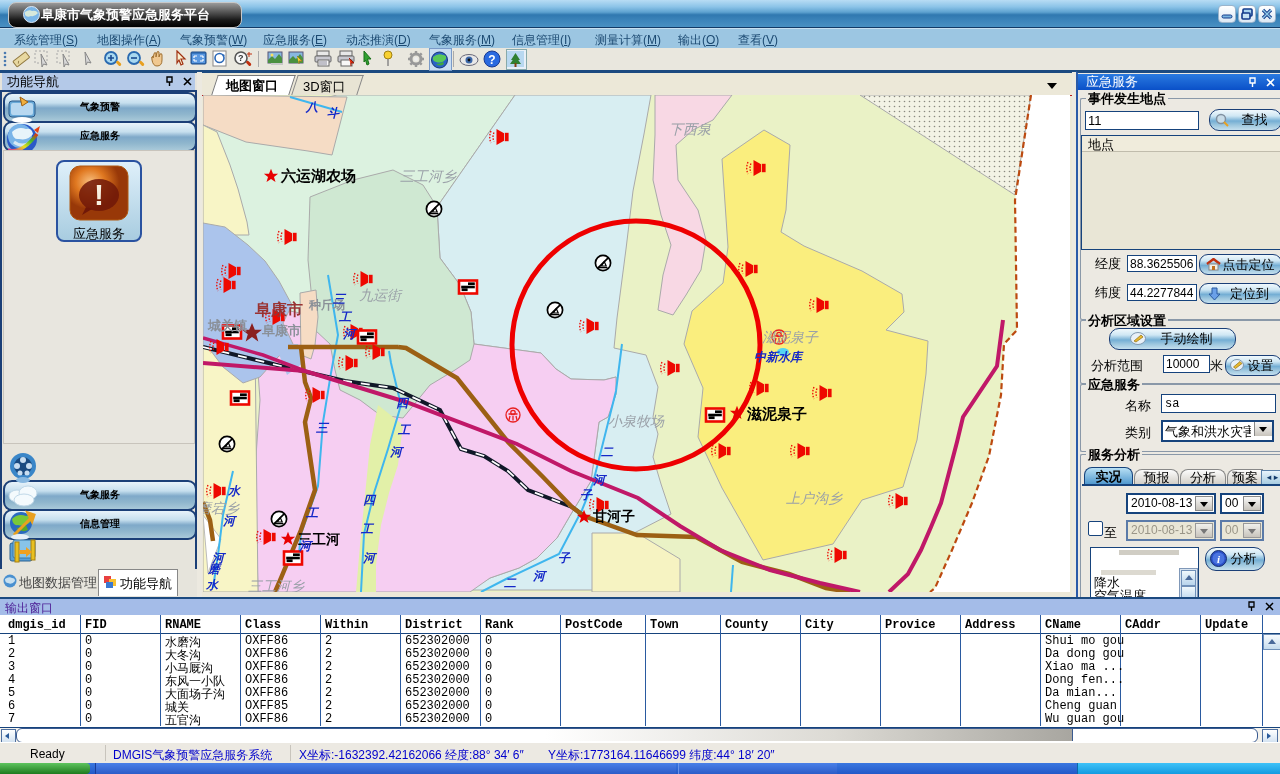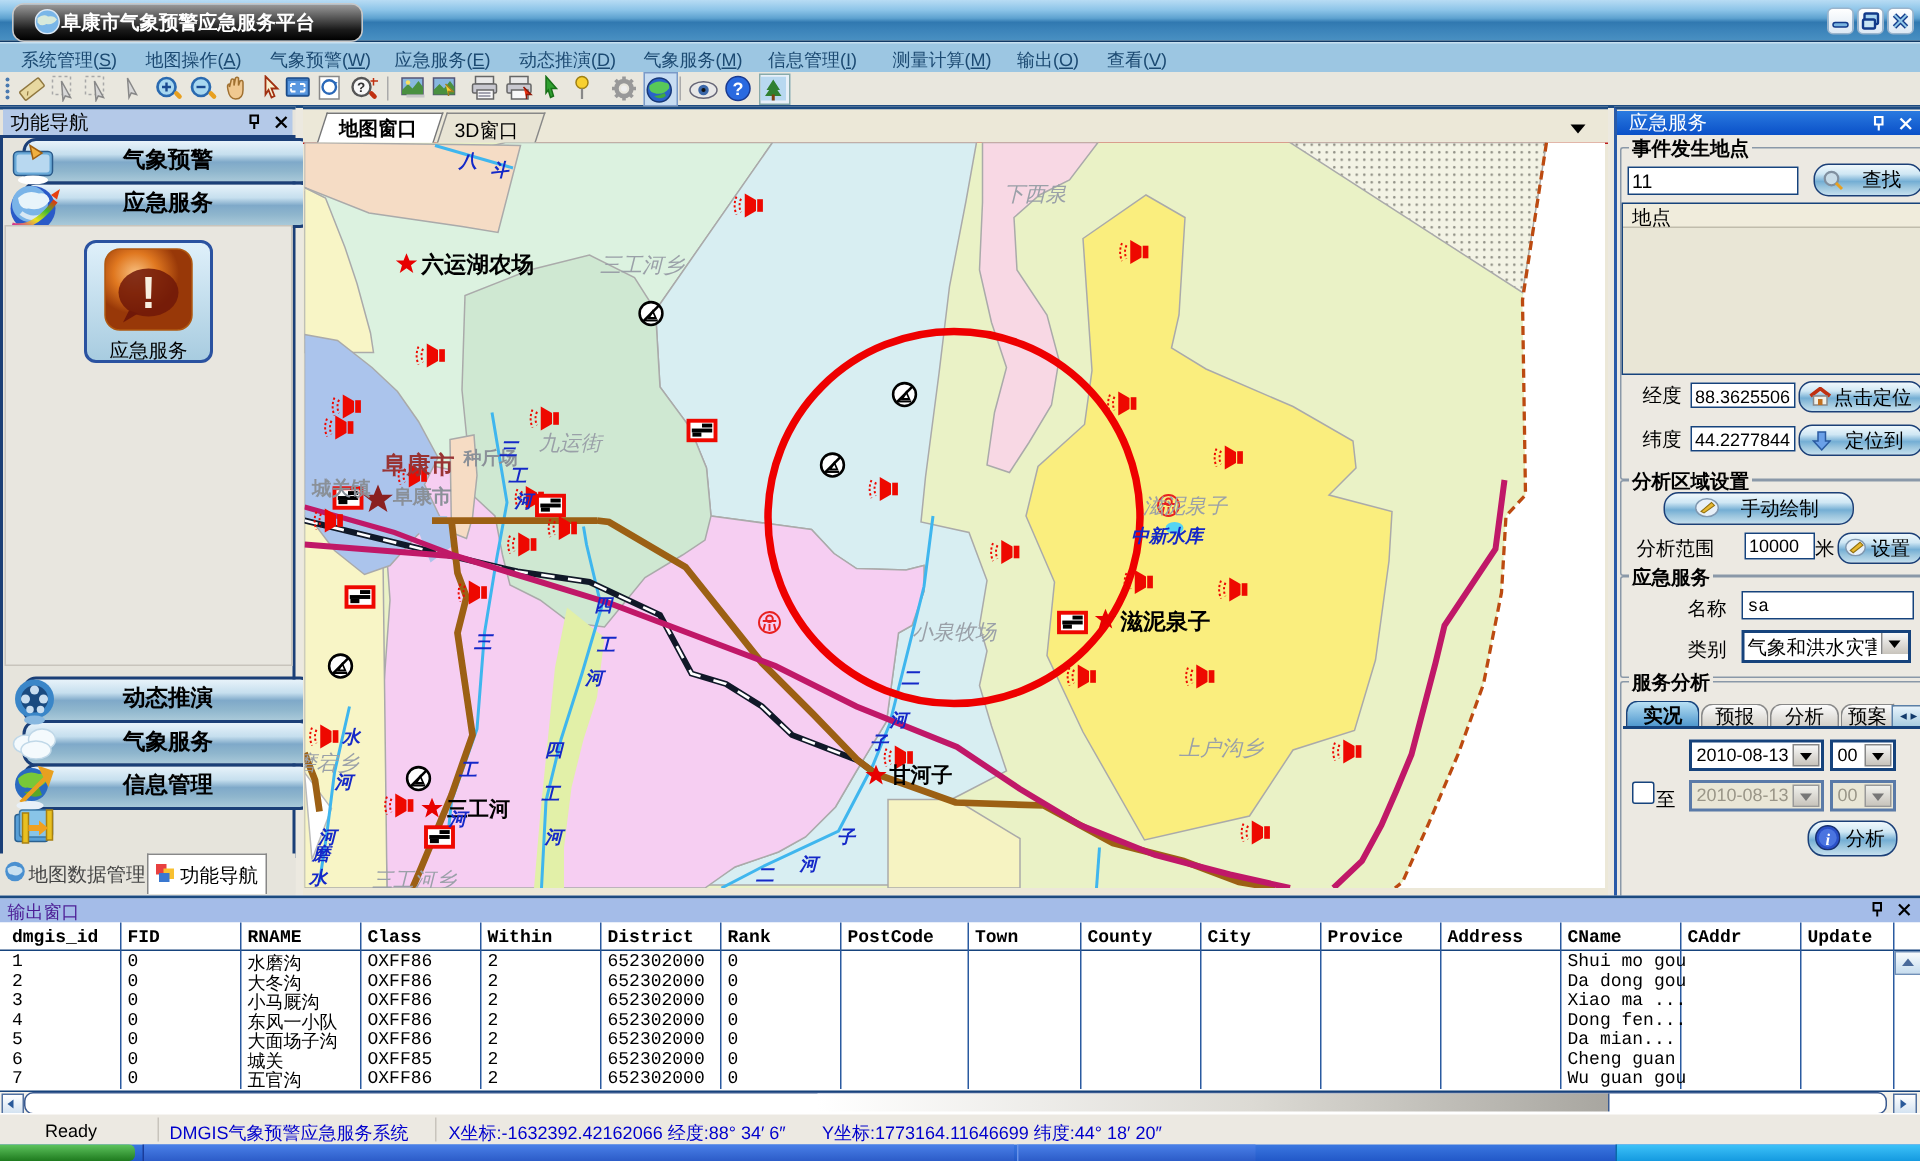--- a/index.html
+++ b/index.html
@@ -12,21 +12,21 @@
 .winbtn{top:5px;width:16px;height:16px;background:linear-gradient(#fff,#dce8f4);border-radius:4px;border:1px solid #9ab4cc;}
 
 #menubar{left:0;top:28px;width:1280px;height:20px;background:#9cc6e2;border-top:1px solid #c8e0f0;color:#1c4a72;font-size:12px;}
 #menubar span{position:absolute;top:3px;white-space:nowrap;}
 
 #toolbar{left:0;top:48px;width:1280px;height:22px;background:#e9e7de;border-bottom:2px solid #1c4a80;}
 #toolbar svg{position:absolute;top:2px;}
 
 #lpanel{left:0;top:71px;width:197px;height:527px;background:#e6e4dc;border-top:2px solid #1c4a80;}
 #lp-title{left:2px;top:0px;width:193px;height:17px;background:#b4c9e8;color:#000;font-size:13px;line-height:17px;}
-.lp-btn{left:15px;width:190px;height:27px;border-radius:9px;border:2px solid #1b3f77;background:linear-gradient(#e8f3fa 0%,#c6dfee 33%,#7fa9c9 52%,#8fb6cd 75%,#a9c9d9 100%);font-weight:bold;font-size:15px;color:#000;text-align:center;line-height:25px;}
+.lp-btn{left:3px;width:190px;height:27px;border-radius:9px;border:2px solid #1b3f77;background:linear-gradient(#e8f3fa 0%,#c6dfee 33%,#7fa9c9 52%,#8fb6cd 75%,#a9c9d9 100%);font-weight:bold;font-size:10px;color:#000;text-align:center;line-height:25px;}
 .lp-big{width:82px;height:78px;border-radius:8px;border:2px solid #2a52a0;background:linear-gradient(#dff0fa,#a8cce0);left:56px;font-size:13px;text-align:center;}
 
 #mapwin{left:202px;top:71px;width:870px;height:527px;background:#ece8d8;border-top:2px solid #1c4a80;}
 #maptabs{left:0;top:0;width:870px;height:22px;background:#ece8d8;border-bottom:1px solid #b91c1c;}
 #mapsvg{left:1px;top:22px;}
 
 #rpanel{left:1076px;top:71px;width:204px;height:527px;background:#ece9e2;border-top:2px solid #1c4a80;border-left:2px solid #2a5aa8;}
 #rp-title{left:0px;top:1px;width:202px;height:16px;background:linear-gradient(#2a7ae0,#0a50c8);color:#fff;font-size:13px;line-height:16px;}
 .grp{border:1px solid #8a98a8;border-radius:2px;}
 .inp{background:#fff;border:1px solid #16437c;font-size:13px;color:#000;}
@@ -249,21 +249,20 @@
             <stop offset=".5" stop-color="#e07820"></stop>
             <stop offset="1" stop-color="#983808"></stop>
           </radialGradient>
         </defs>
         <rect x="2" y="1" width="58" height="54" rx="10" fill="url(#og)" stroke="#b05810"></rect>
         <ellipse cx="31" cy="30" rx="20" ry="16" fill="#701808" opacity=".85"></ellipse>
         <path d="M18 42 l-4 8 10 -6z" fill="#701808"></path>
         <text x="31" y="40" text-anchor="middle" font-size="30" font-weight="bold" fill="#f8f0e0" font-family="Liberation Sans">!</text>
       </svg>
 <div style="margin-top:1px;font-size:13px;">应急服务</div></div>
-<div class="abs lp-btn" style="top:378px;">动态推演</div>
 <div class="abs lp-btn" style="top:407px;">气象服务</div>
 <div class="abs lp-btn" style="top:436px;">信息管理</div>
 <svg class="abs" width="36" height="34" style="left:6px;top:377px">
       <circle cx="17" cy="16" r="13" fill="#3a86c8"></circle>
       <circle cx="17" cy="16" r="9" fill="#1a4a80"></circle>
       <g fill="#c8ddf0">
         <circle cx="17" cy="10" r="3"></circle>
         <circle cx="11" cy="16" r="3"></circle>
         <circle cx="23" cy="16" r="3"></circle>
         <circle cx="14" cy="23" r="2.5"></circle>
@@ -590,20 +589,32 @@
       <div style="position:absolute;right:1px;top:1px;width:16px;height:13px;background:linear-gradient(#f0f0ec,#c8c4bc);border:1px solid #999;">
         <div style="position:absolute;left:3.5px;top:4.5px;border-left:4.5px solid transparent;border-right:4.5px solid transparent;border-top:5px solid #777;"></div>
       </div>
     </div>
 <div class="abs" style="left:142px;top:447px;width:40px;height:17px;border:2px solid #5a7aa8;background:#e9e6d6;">
       <span style="position:absolute;left:3px;top:1px;font-size:12px;color:#9a9688;">00</span>
       <div style="position:absolute;right:1px;top:1px;width:16px;height:13px;background:linear-gradient(#f0f0ec,#c8c4bc);border:1px solid #999;">
         <div style="position:absolute;left:3.5px;top:4.5px;border-left:4.5px solid transparent;border-right:4.5px solid transparent;border-top:5px solid #777;"></div>
       </div>
     </div>
+<div class="abs" style="left:12px;top:474px;width:107px;height:53px;background:#fff;border:1px solid #16437c;overflow:hidden;">
+<div style="position:absolute;left:28px;top:2px;width:60px;height:5px;background:#d0cdc4;"></div>
+<div style="position:absolute;left:10px;top:22px;width:55px;height:5px;background:#dcd9d0;"></div>
+<span style="position:absolute;left:3px;top:26px;font-size:13px;">降水</span>
+<span style="position:absolute;left:3px;top:39px;font-size:13px;">空气温度</span>
+<div style="position:absolute;right:0px;top:20px;width:17px;height:33px;background:#d8e4f0;border:1px solid #8098b8;">
+<div style="position:absolute;left:1px;top:1px;width:13px;height:14px;background:linear-gradient(#f0f8fc,#b8d4ec);border:1px solid #7090b8;">
+          <div style="position:absolute;left:2.5px;top:4px;border-left:4px solid transparent;border-right:4px solid transparent;border-bottom:5px solid #4a6a9a;"></div>
+        </div>
+<div style="position:absolute;left:1px;top:17px;width:13px;height:14px;background:linear-gradient(#f0f8fc,#b8d4ec);border:1px solid #7090b8;"></div>
+</div>
+    </div>
 <div class="abs rbtn" style="left:127px;top:474px;width:58px;height:22px;line-height:22px;border-radius:11px;"><svg width="17" height="17" style="position:absolute;left:4px;top:2px">
         <circle cx="8.5" cy="8.5" r="8" fill="#2a50c8" stroke="#183070"></circle>
         <circle cx="8.5" cy="8.5" r="6" fill="#4a74e0"></circle>
         <text x="8.5" y="13" text-anchor="middle" font-size="11" font-weight="bold" fill="#fff" font-style="italic" font-family="Liberation Serif">i</text>
       </svg><span style="margin-left:17px">分析</span></div>
 </div>
 
 <div class="abs" id="outwin">
 <div class="abs" id="out-title">
       <span style="position:absolute;left:5px;top:1px;">输出窗口</span>

